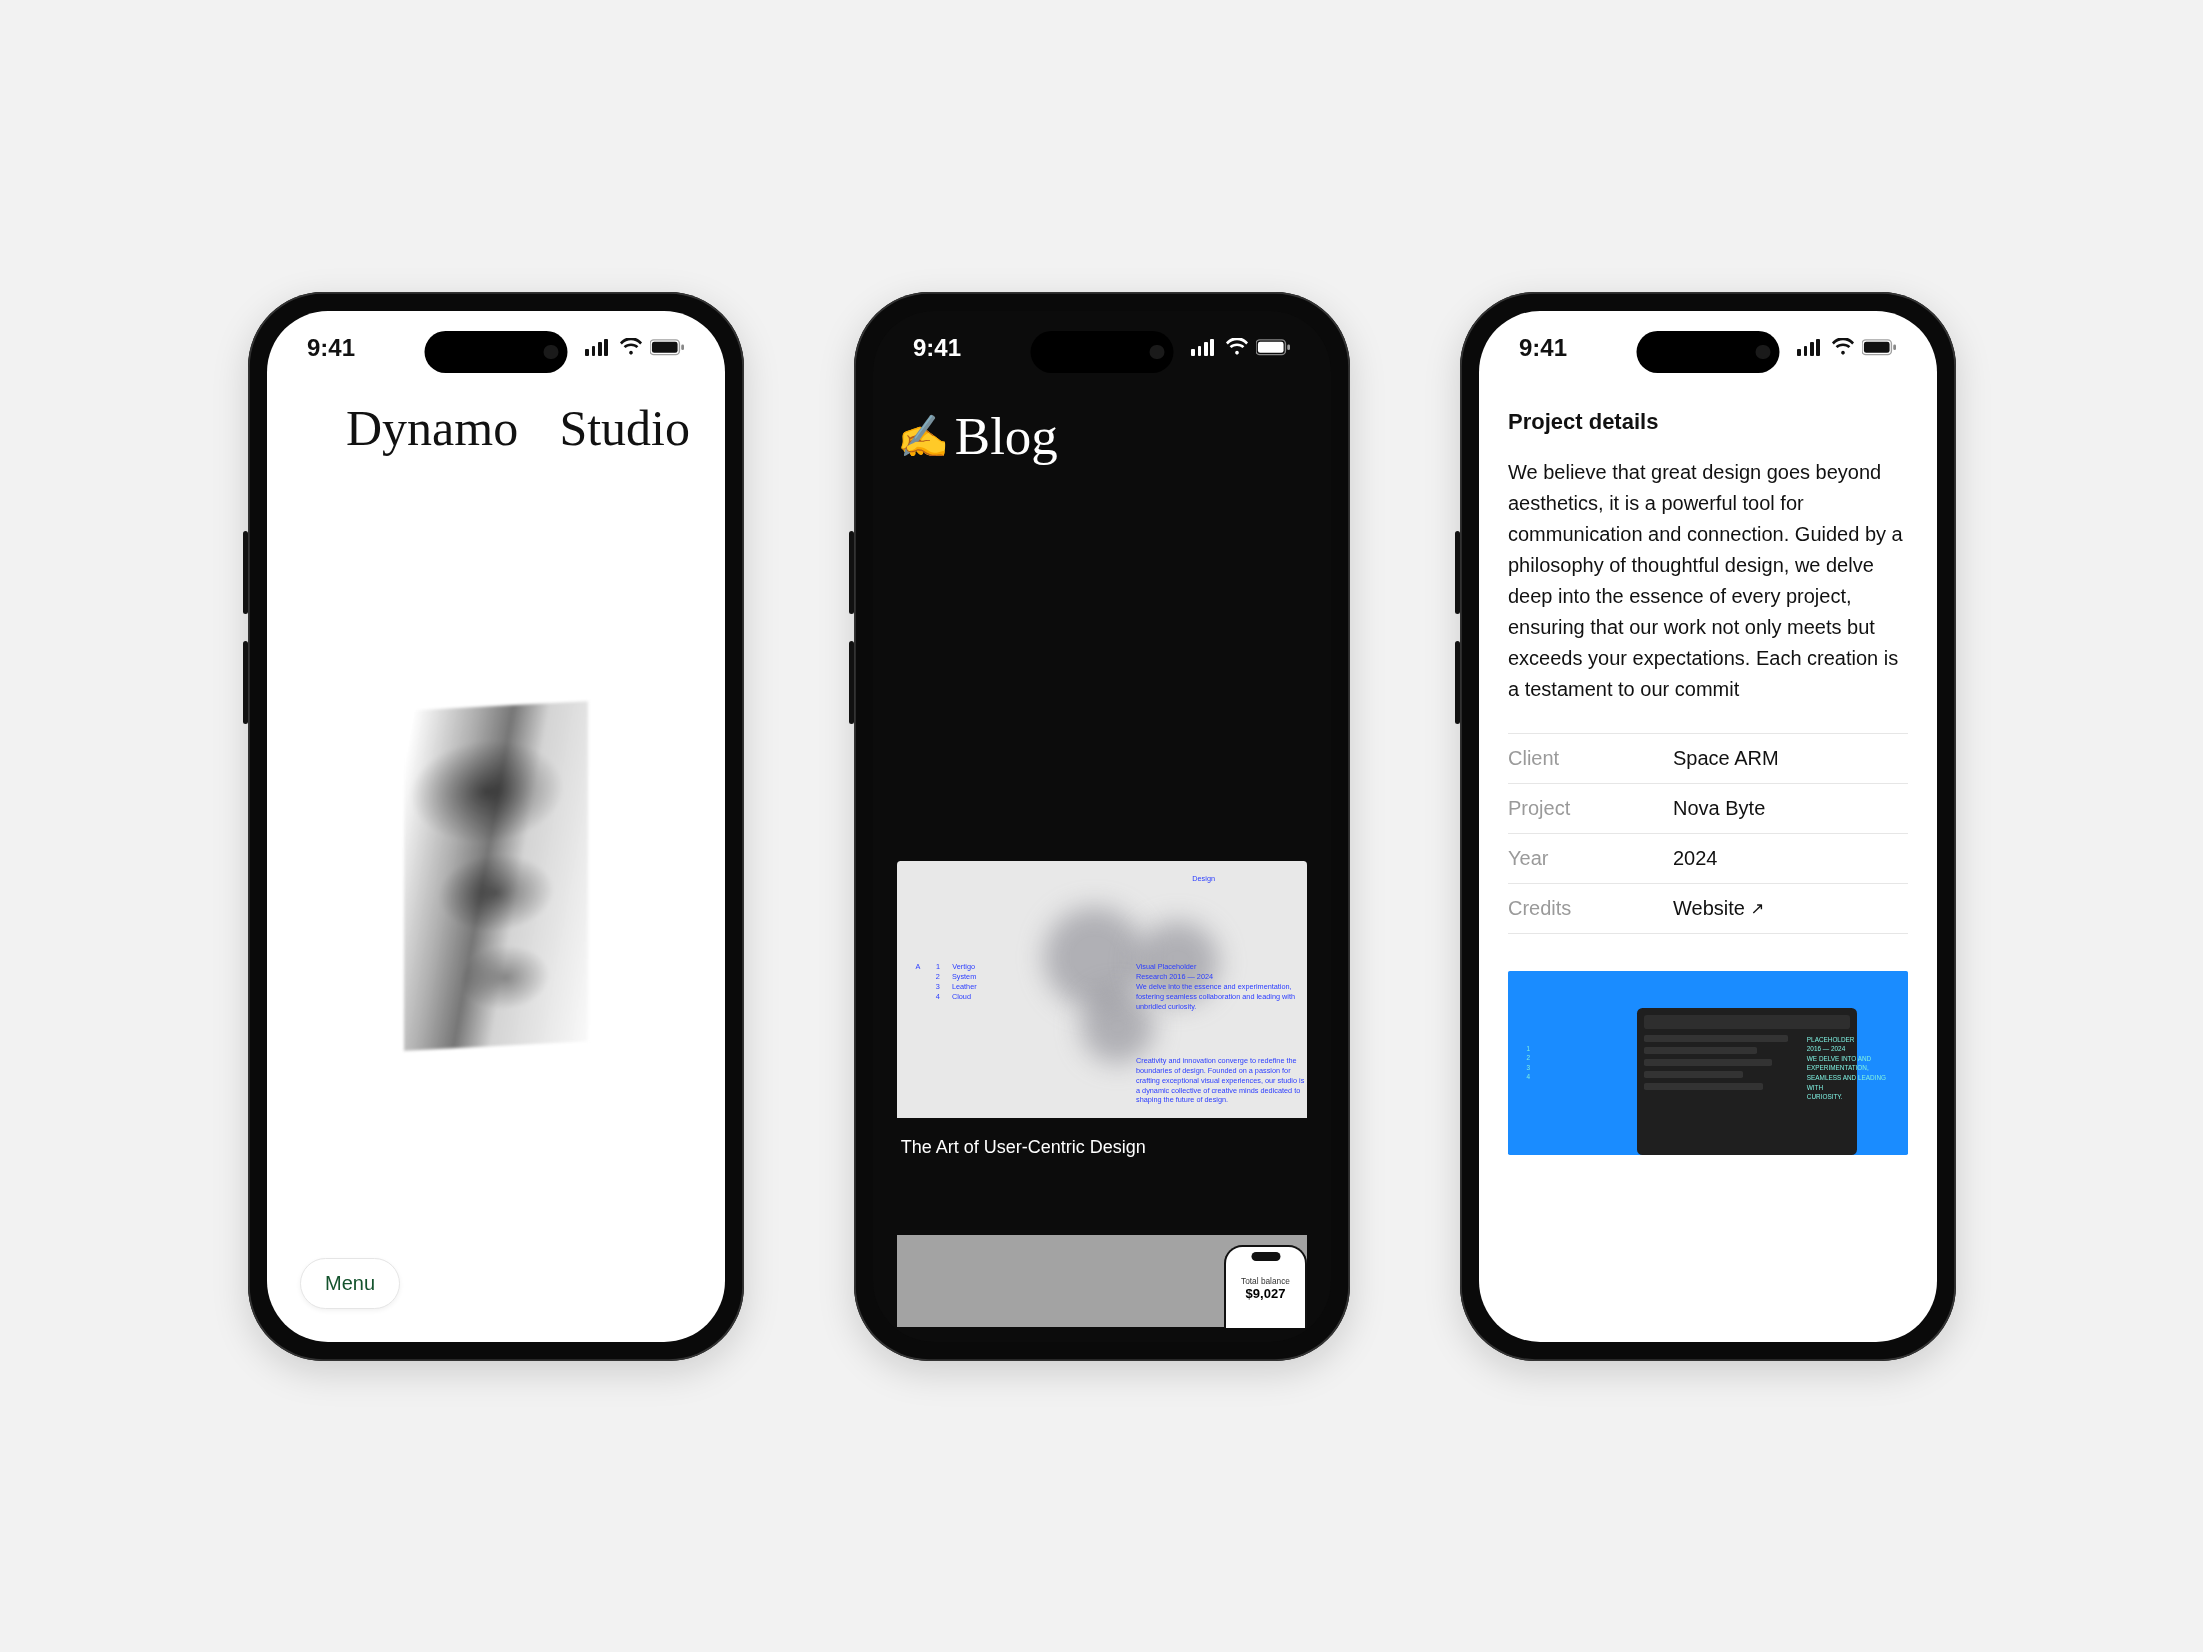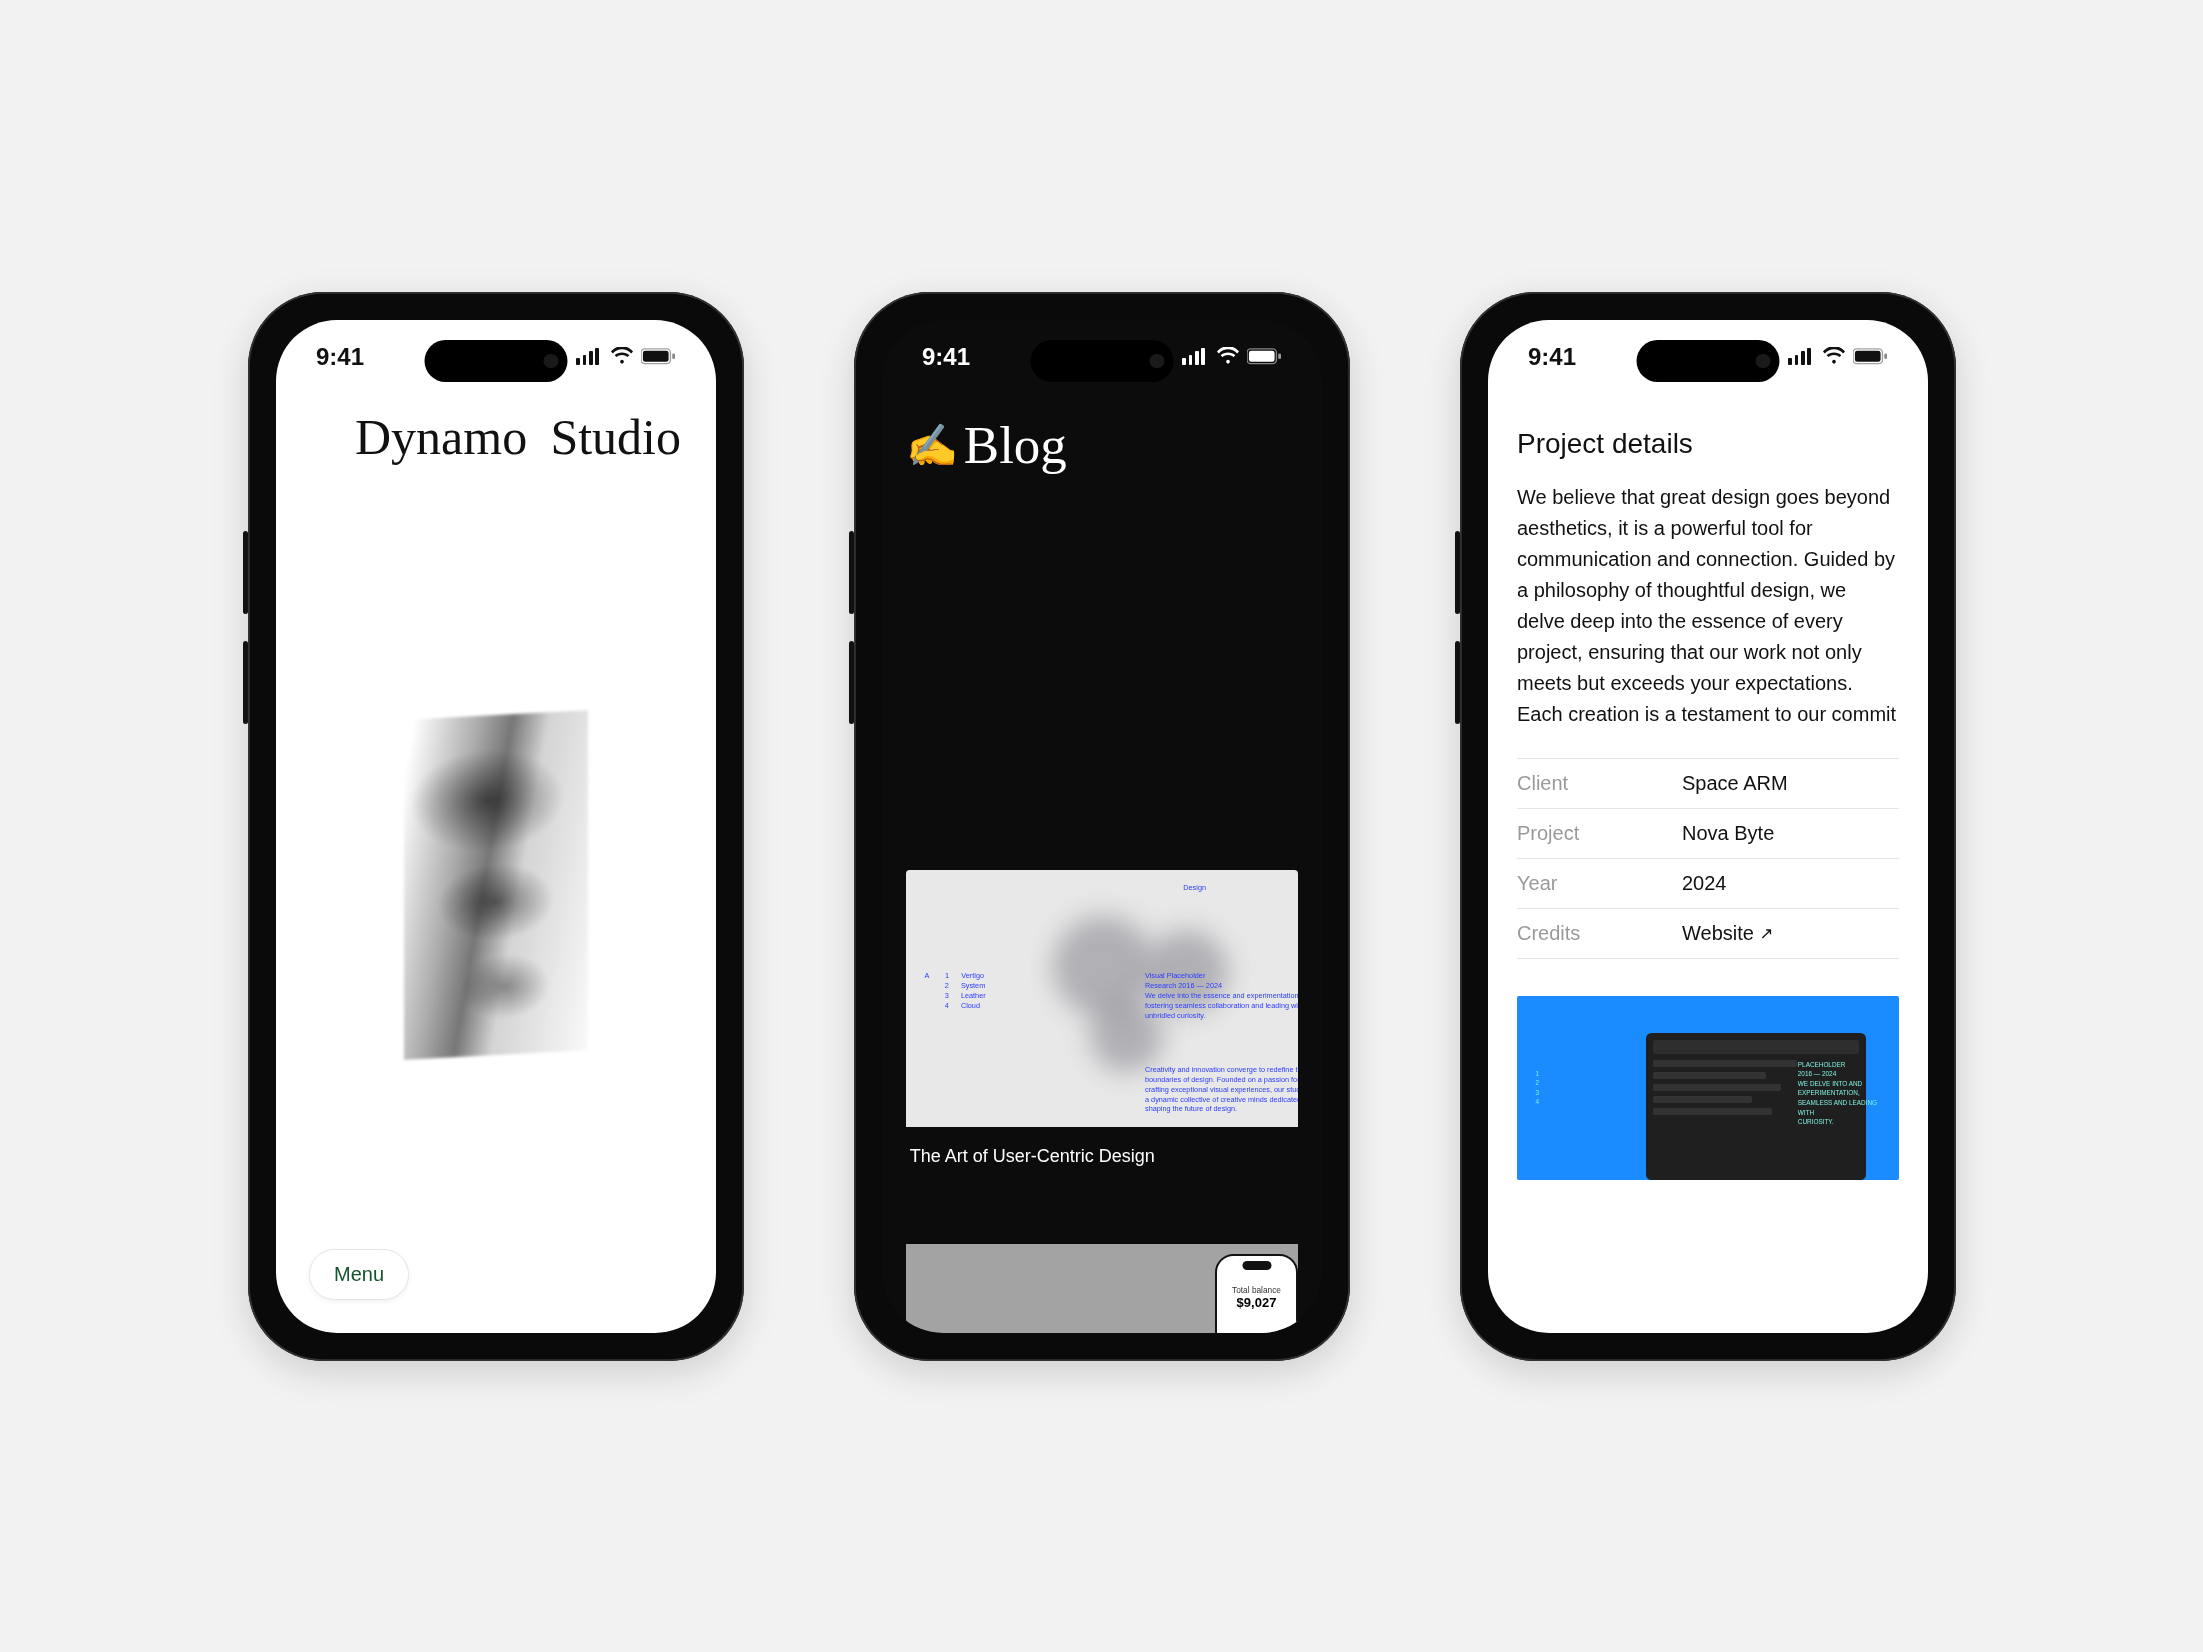--- a/index.html
+++ b/index.html
@@ -13,21 +13,21 @@
     justify-content: center;
     gap: 110px;
   }
 
   
   .phone {
     width: 496px;
     height: 1069px;
     background: #0a0a0a;
     border-radius: 75px;
-    padding: 28px;
+    padding: 19px;
     position: relative;
     box-shadow: 0 0 0 1.8px #333 inset, 0 11px 37px rgba(0,0,0,0.15);
   }
   .phone::before, .phone::after {
     content:"";
     position:absolute;
     background:#111;
     border-radius:3.7px;
   }
   .phone::before { left:-4.6px; top:239px; width:4.6px; height:83px; }
@@ -139,21 +139,21 @@
     padding-top:9.2px;
     margin-top:41px;
   }
   .mini-phone { width:83px; height:83px; border:2.8px solid #111; border-radius:18.4px 18.4px 0 0; border-bottom:none; background:#fff; position:relative; }
   .mini-phone::before{content:"";position:absolute;top:5.5px;left:50%;transform:translateX(-50%);width:29px;height:9.2px;background:#111;border-radius:5.5px;}
   .mini-price { position:absolute; top:29px; left:0; right:0; text-align:center; font-size:8.3px; color:#333;}
   .mini-price b{ font-size:13px; color:#000; display:block; }
 
   
   .p3-content { position:absolute; inset:0; padding:88px 29px 0; overflow:hidden; }
-  .p3-heading { font-size:28px; font-weight:400; margin-bottom:22px; margin-top:20px; }
+  .p3-heading { font-size:22px; font-weight:700; margin-bottom:22px; margin-top:10px; }
   .p3-para { font-size:20px; line-height:1.55; color:#111; margin-bottom:26px; }
   .meta-table { margin-top:27.5px; }
   .meta-row { display:flex; padding:13px 0; border-bottom:0.9px solid #e6e6e6; font-size:20px; }
   .meta-row:first-child{ border-top:0.9px solid #e6e6e6; }
   .meta-label { width:165px; color:#9a9a9a; }
   .meta-value { flex:1; color:#111; }
   .meta-link { display:inline-flex; align-items:center; gap:5.5px; }
   .arrow { font-size:16.5px; }
   .p3-image {
     margin-top:37px;

